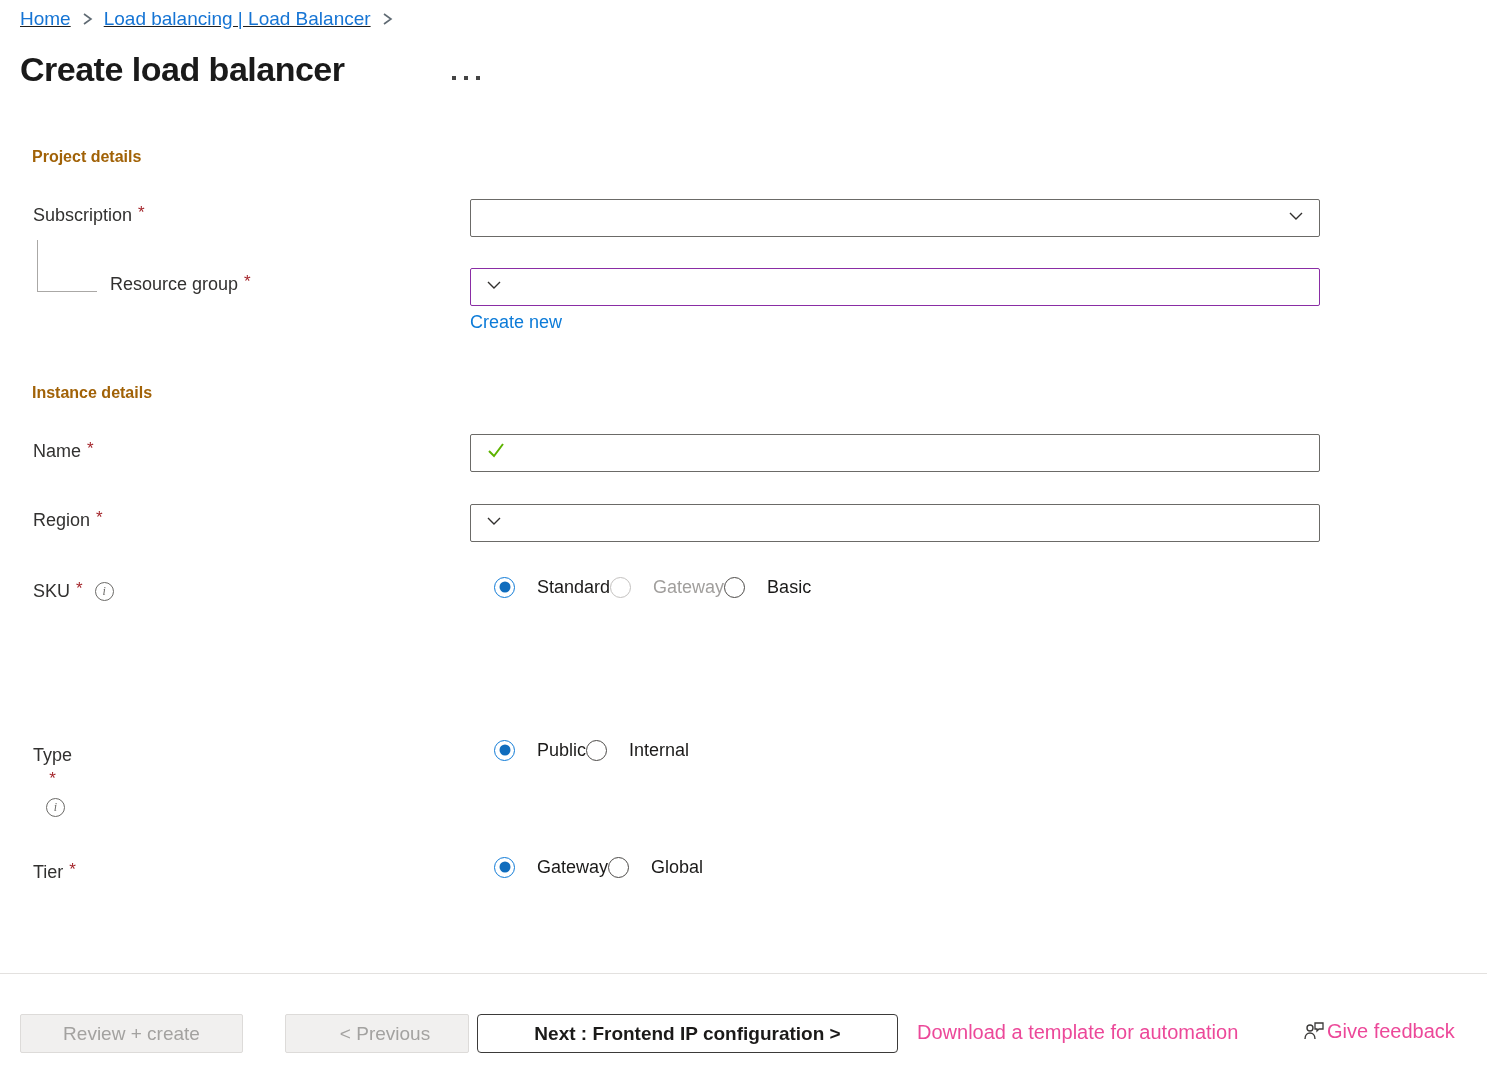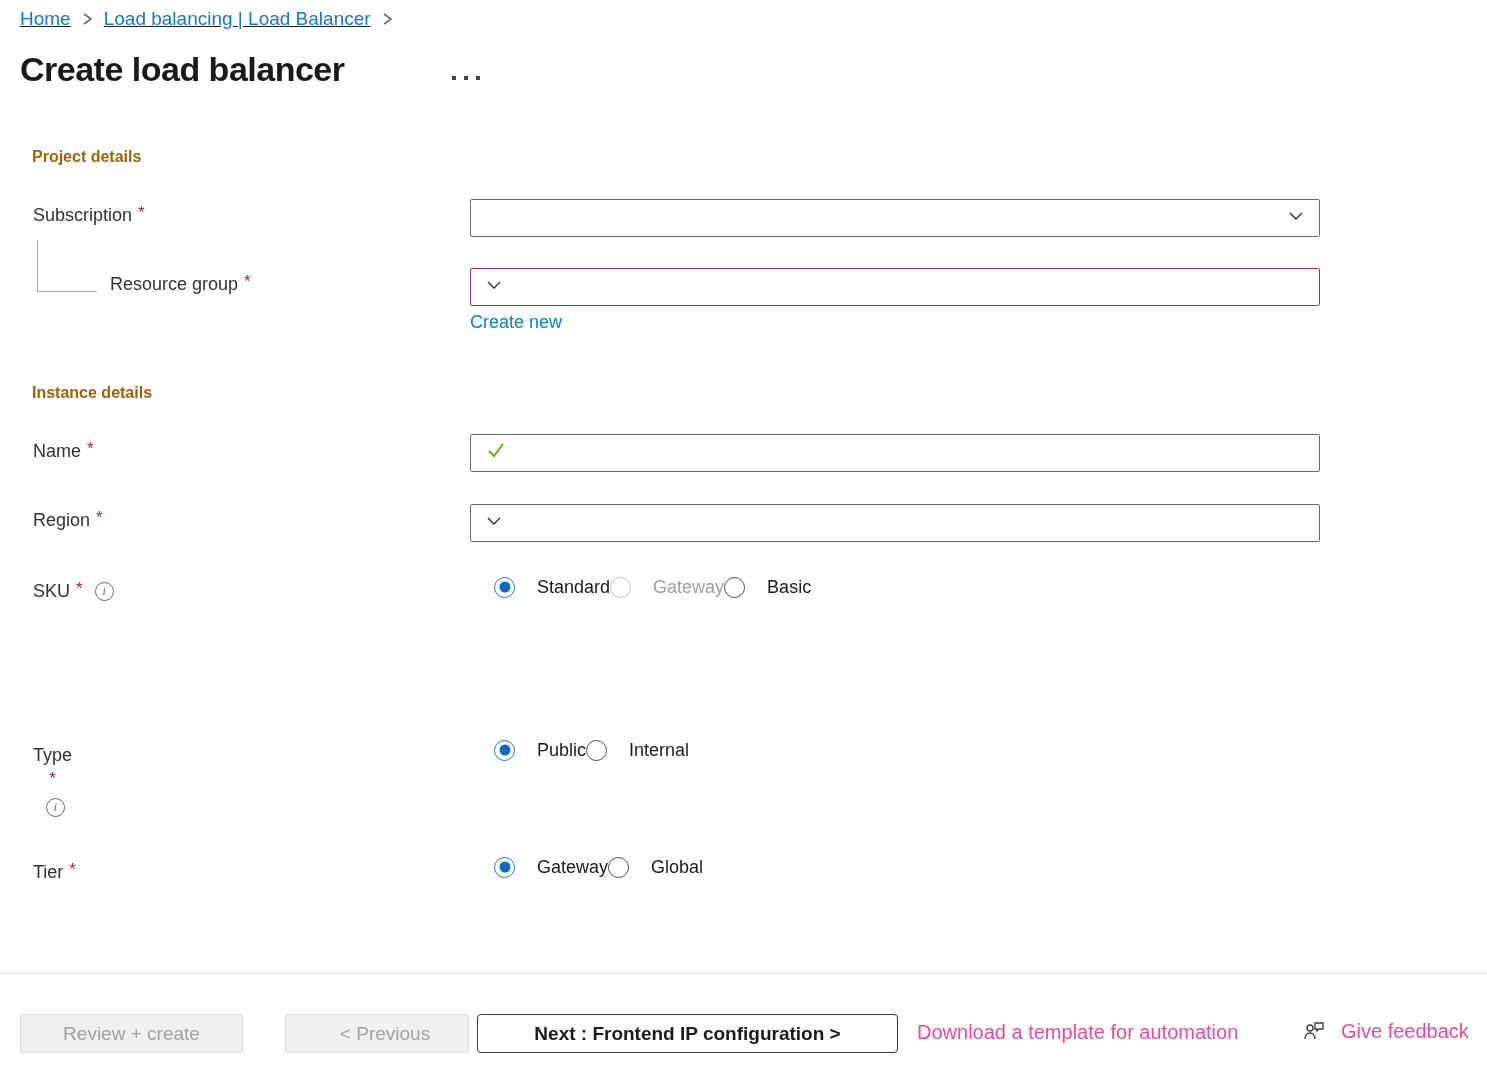--- a/index.html
+++ b/index.html
@@ -199,21 +199,21 @@
 </div>
 
 <div class="abs divider"></div>
 
 <button class="abs btn btn-disabled" style="left:20px; top:1014px; width:223px;">Review + create</button>
 <button class="abs btn btn-disabled" style="left:285px; top:1014px; width:184px;padding-left:16px;">&lt; Previous</button>
 <button class="abs btn btn-primary-outline" style="left:477px; top:1014px; width:421px;">Next : Frontend IP configuration &gt;</button>
 
 <a class="abs footer-link" style="left:917px; top:1021px;">Download a template for automation</a>
 
-<div class="abs footer-link" style="left:1303px; top:1019px; gap:16px;">
+<div class="abs footer-link" style="left:1303px; top:1019px; gap:2px;">
   <span style="display:flex;">
     <svg width="22" height="24" viewBox="0 0 22 24">
       <circle cx="7" cy="9" r="3" fill="none" stroke="#3b3a39" stroke-width="1.4"></circle>
       <path d="M2 20 c0-4 2.4-6 5-6 s5 2 5 6" fill="none" stroke="#3b3a39" stroke-width="1.4"></path>
       <path d="M12 4 h8 v6 h-4 l-2 2 v-2 h-2 z" fill="none" stroke="#3b3a39" stroke-width="1.3"></path>
     </svg>
   </span>
   <span>Give feedback</span>
 </div>
 

